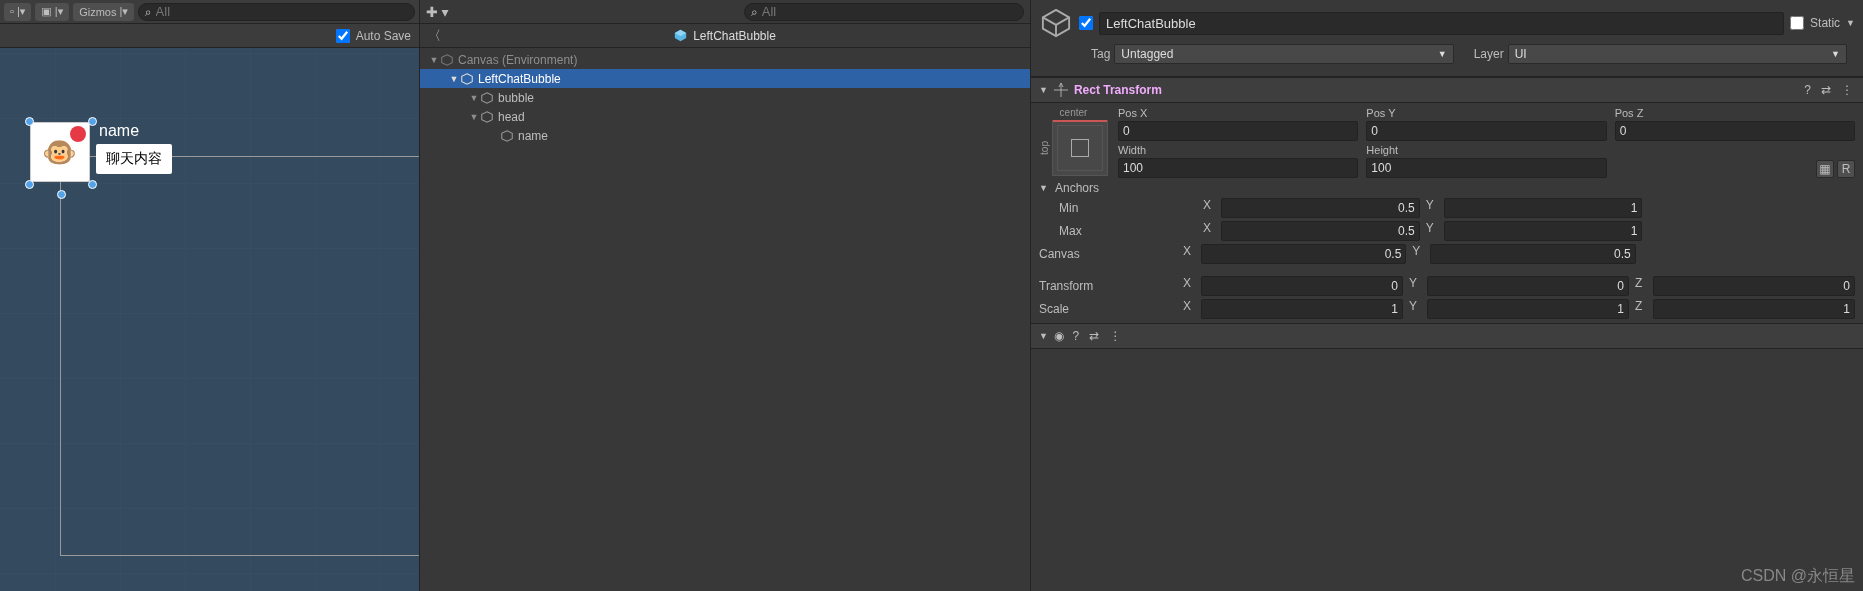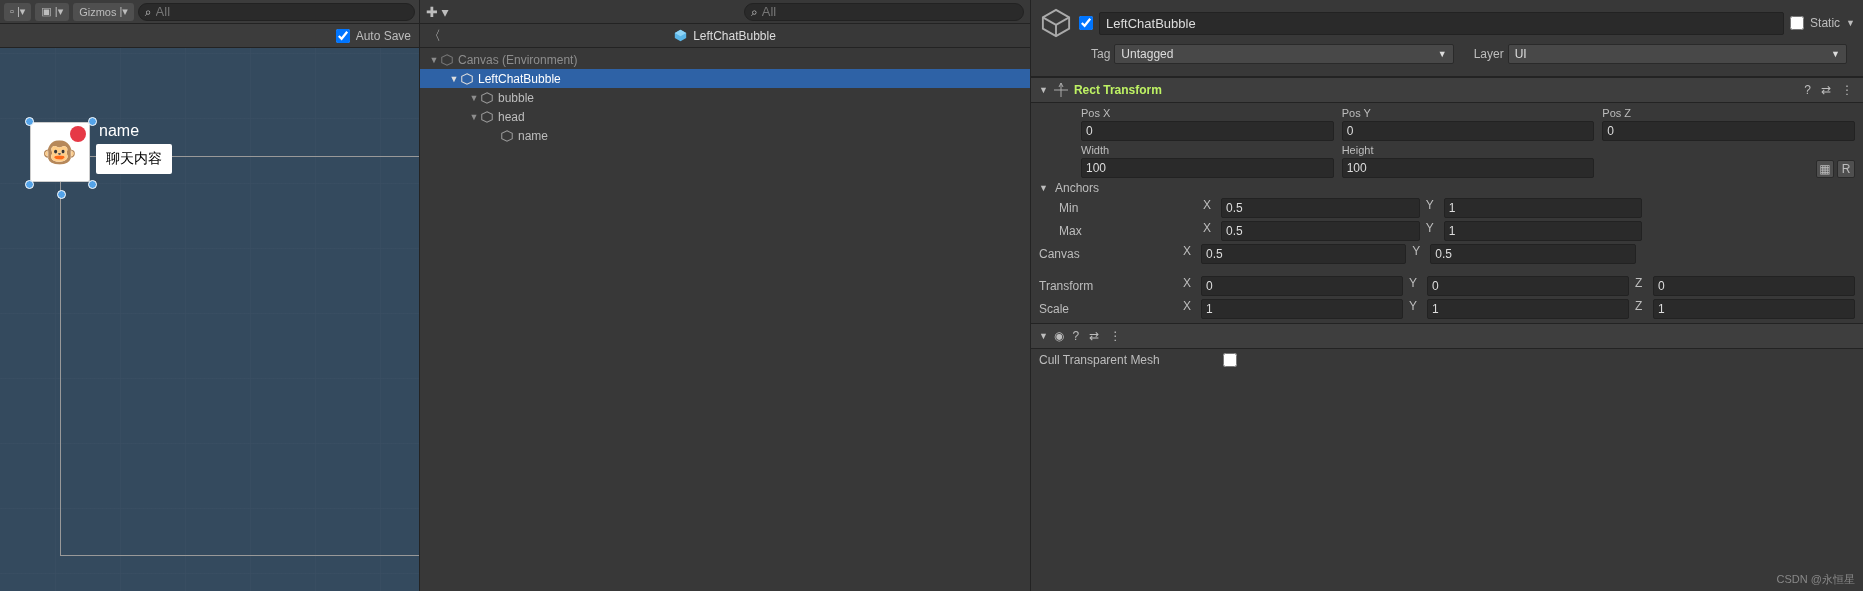--- a/index.html
+++ b/index.html
@@ -43,40 +43,40 @@
 .insp-header { border-bottom: 1px solid #232323; padding: 6px 8px; }
 .insp-main { display: flex; align-items: center; gap: 6px; }
 .obj-cube { width: 34px; height: 34px; display: flex; align-items: center; justify-content: center; }
 .name-input { flex: 1; background: #2a2a2a; border: 1px solid #222; color: #ddd; padding: 3px 6px; border-radius: 2px; font-size: 13px; }
 .static-lbl { color: #bdbdbd; font-size: 12px; }
 .tag-layer-row { display: flex; align-items: center; gap: 4px; padding: 4px 8px 6px 52px; }
 .dd { background: #484848; border: 1px solid #2a2a2a; color: #ddd; padding: 2px 6px; border-radius: 2px; font-size: 12px; display: flex; align-items: center; justify-content: space-between; }
 .dd.tag { flex: 1; }
 .dd.layer { flex: 1; align-items: center; }
 .comp-header { display: flex; align-items: center; padding: 3px 8px; gap: 6px; background: #3e3e3e; border-top: 1px solid #232323; border-bottom: 1px solid #232323; }
-.comp-header .title { font-weight: bold; color: #bef264; flex: 1; }
+.comp-header .title { font-weight: bold; color: #f0abfc; flex: 1; }
 .comp-body { padding: 4px 8px; display: flex; flex-direction: column; gap: 3px; }
 .anchor-box { width: 56px; height: 56px; border: 1px solid #555; background: #484848; display: flex; align-items: center; justify-content: center; position: relative; }
 .anchor-box::before { content: ""; position: absolute; inset: 4px; border: 1px solid #555; }
 .anchor-inner { width: 18px; height: 18px; border: 1px solid #aaa; }
 .anchor-label { position: absolute; font-size: 10px; color: #999; }
-.flex-fields { display: flex; gap: 8px; flex: 1; margin-left: 42px; }
+.flex-fields { display: flex; gap: 8px; flex: 1; }
 .field-col { flex: 1; display: flex; flex-direction: column; gap: 2px; }
 .field-lbl { font-size: 11px; color: #bdbdbd; }
 .num-input { background: #2a2a2a; border: 1px solid #222; color: #ddd; padding: 2px 4px; border-radius: 2px; font-size: 12px; width: 100%; }
 .prop-row { display: flex; align-items: center; gap: 4px; }
 .prop-label { width: 140px; color: #bdbdbd; font-size: 12px; }
 .xyz { display: flex; flex: 1; gap: 6px; }
 .xyz span { color: #bdbdbd; font-size: 12px; width: 12px; }
-.xyz input { flex: 1; min-width: 0; }
+.xyz input { flex: 1; min-width: 0; text-align: right; }
 .is-sub { padding-left: 20px; }
 .icon-btn { background: none; border: none; color: #bdbdbd; cursor: pointer; font-size: 12px; padding: 2px; }
 .square-btn { width: 18px; height: 18px; background: #4f4f4f; border: 1px solid #2a2a2a; border-radius: 2px; display: flex; align-items: center; justify-content: center; color: #bdbdbd; }
 .add-comp-btn { margin: 10px auto; width: 220px; padding: 4px; background: #4f4f4f; border: 1px solid #2a2a2a; border-radius: 3px; color: #ddd; font-size: 12px; cursor: pointer; }
-.watermark { position: absolute; right: 8px; bottom: 4px; color: #888; font-size: 11px; pointer-events: none; }
+.watermark { position: absolute; right: 8px; bottom: 4px; color: #888; font-size: 16px; pointer-events: none; }
 .chk { width: 14px; height: 14px; }
 svg { display: block; }
 </style>
 </head>
 <body>
 
 <div class="scene-panel">
   <div class="scene-toolbar">
     <button class="tb-btn">▫ |▾</button>
     <button class="tb-btn">▣ |▾</button>
@@ -204,20 +204,30 @@
         <polyline points="7,0 5,4" stroke="#aaa" fill="none"></polyline>
         <polyline points="7,0 9,4" stroke="#aaa" fill="none"></polyline>
       </svg>
     <span class="title">Rect Transform</span>
     <button class="icon-btn">?</button>
     <button class="icon-btn">⇄</button>
     <button class="icon-btn">⋮</button>
   </div>
   <div class="comp-body">
     <div style="display:flex;gap:10px">
+      <div style="display:flex;flex-direction:column;align-items:center;gap:2px">
+        <span class="anchor-label" style="position:static">center</span>
+        <div style="display:flex;align-items:center;gap:2px">
+          <span style="writing-mode:vertical-lr;transform:rotate(180deg);font-size:10px;color:#999">top</span>
+          <div class="anchor-box">
+            <div class="anchor-inner"></div>
+            <div style="position:absolute;top:-1px;left:0;right:0;height:2px;background:#c55"></div>
+          </div>
+        </div>
+      </div>
       <div style="flex:1;display:flex;flex-direction:column;gap:3px">
         <div class="flex-fields">
           <div class="field-col">
               <span class="field-lbl">Pos X</span>
               <input class="num-input" value="0" style="">
             </div>
           <div class="field-col">
               <span class="field-lbl">Pos Y</span>
               <input class="num-input" value="0" style="">
             </div>
@@ -304,22 +314,16 @@
     </div>
   </div>
 
   <div class="comp-header">
     <span style="font-size:9px">▼</span>
     <span>◉</span>
     <button class="icon-btn">?</button>
     <button class="icon-btn">⇄</button>
     <button class="icon-btn">⋮</button>
   </div>
-  <div class="comp-body">
-    <div class="prop-row">
-      <span class="prop-label" style="width:180px">Cull Transparent Mesh</span>
-      <input type="checkbox" class="chk" style="">
-    </div>
-  </div>
 
 </div>
 
 <div class="watermark">CSDN @永恒星</div>
 
 </body></html>

